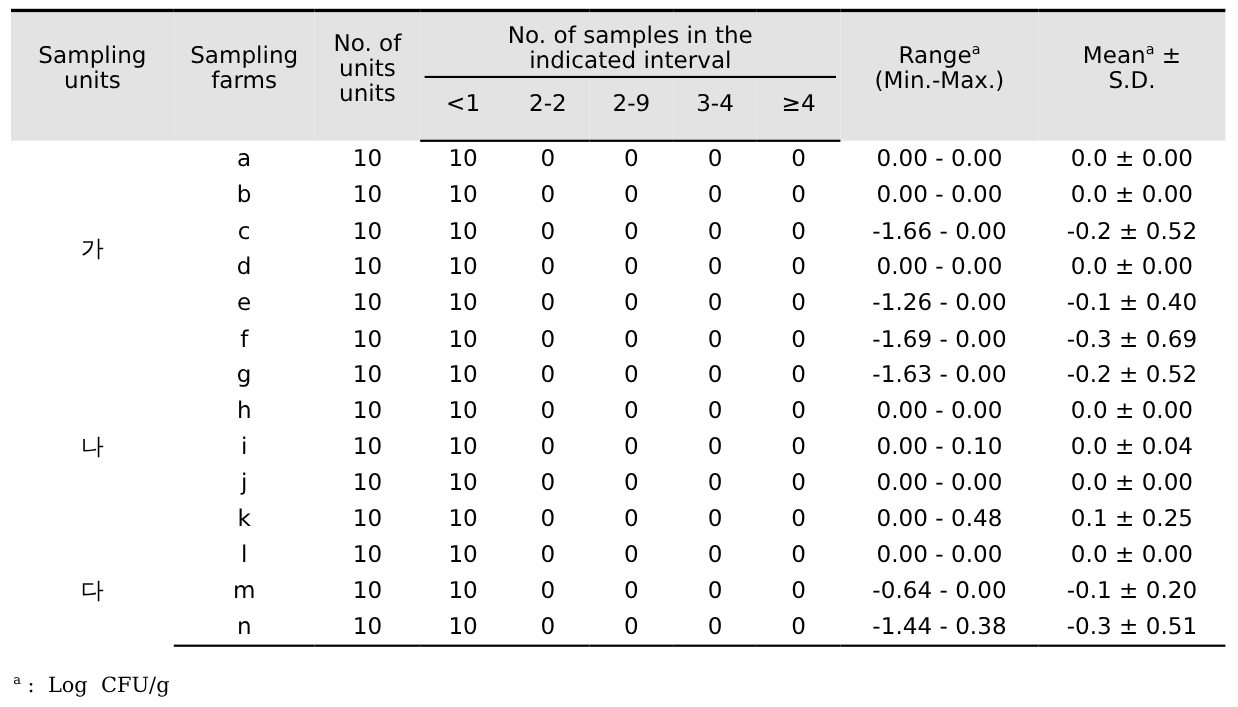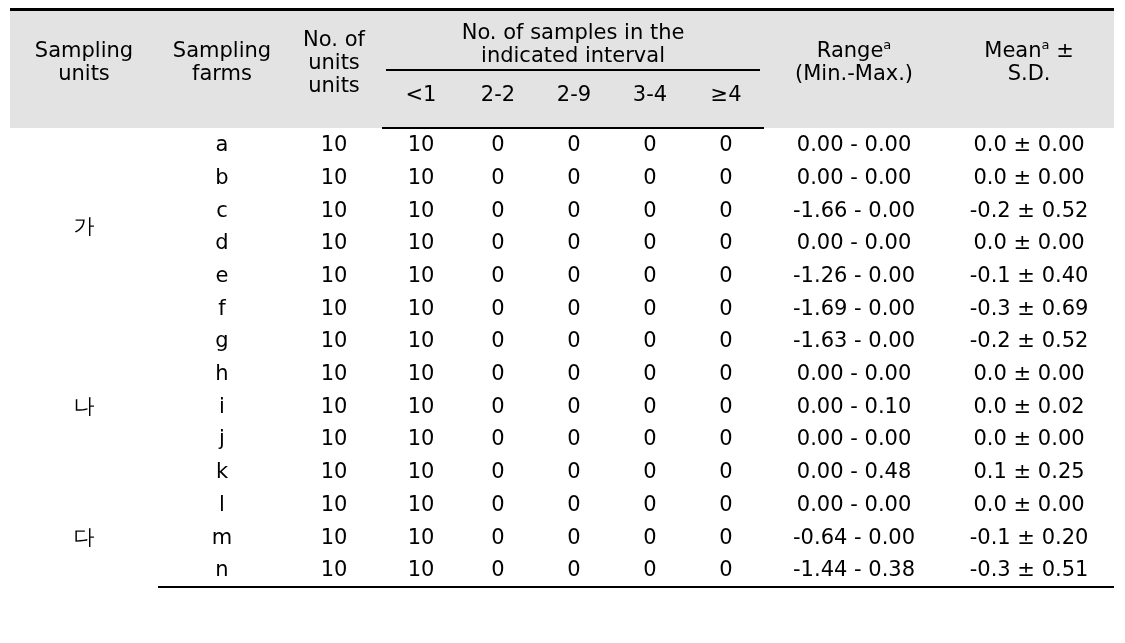--- a/index.html
+++ b/index.html
@@ -309,21 +309,21 @@
           </tr>
           <tr>
             <td>i</td>
             <td>10</td>
             <td>10</td>
             <td>0</td>
             <td>0</td>
             <td>0</td>
             <td>0</td>
             <td>0.00  -  0.10</td>
-            <td>0.0  ±  0.02</td>
+            <td>0.0  ±  0.04</td>
           </tr>
           <tr>
             <td>j</td>
             <td>10</td>
             <td>10</td>
             <td>0</td>
             <td>0</td>
             <td>0</td>
             <td>0</td>
             <td>0.00  -  0.00</td>
@@ -373,14 +373,15 @@
             <td>0</td>
             <td>0</td>
             <td>0</td>
             <td>-1.44  -  0.38</td>
             <td>-0.3  ±  0.51</td>
           </tr>
         </tbody>
     </table>
   </div>
 
+  <div class="footnote"><sup>a</sup><span> :  Log  CFU/g</span></div>
 
 </div>
 
 </body></html>

